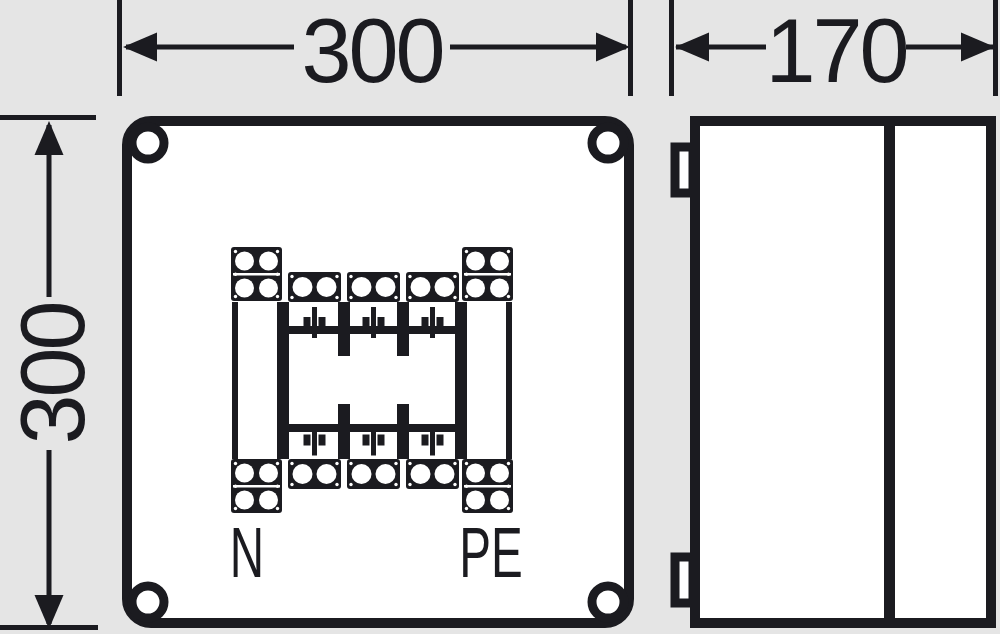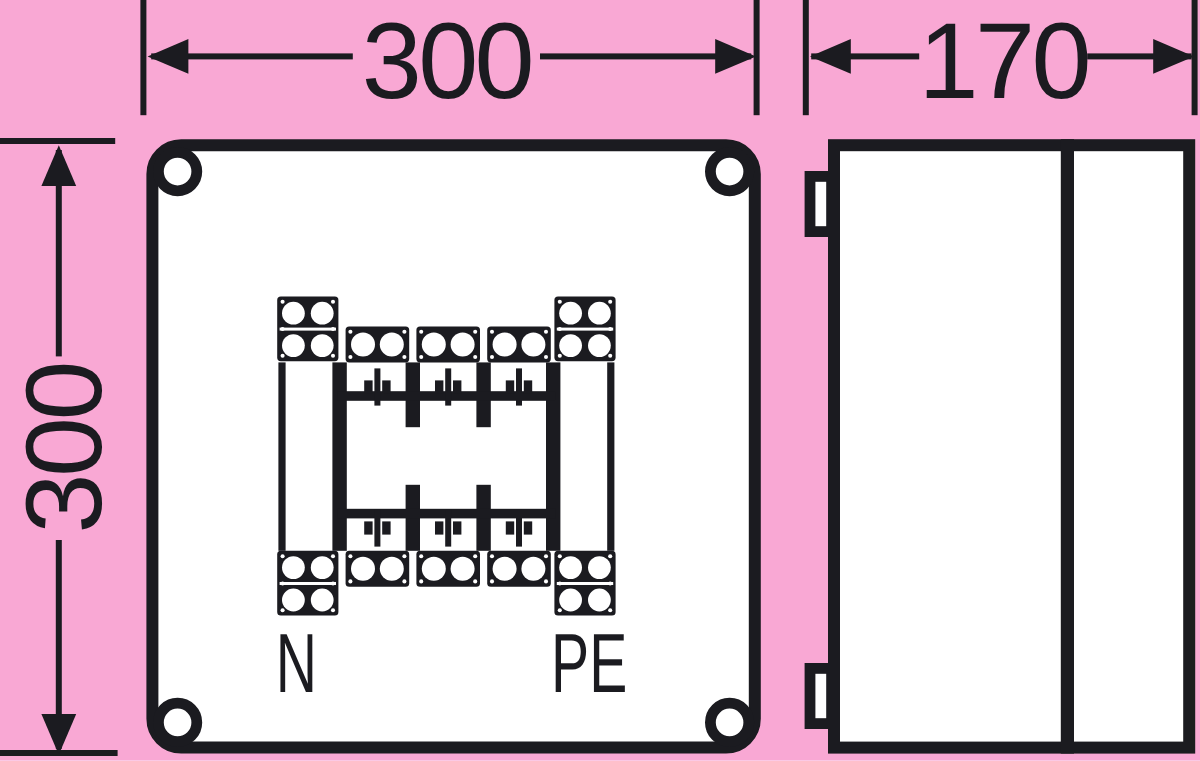--- a/index.html
+++ b/index.html
@@ -1,19 +1,19 @@
 <!DOCTYPE html>
 <html><head>
 <meta charset="utf-8">
 <style>
   html, body { margin: 0; padding: 0; background: #ffffff; }
   .canvas {
     position: relative;
     width: 1000px; height: 634px;
-    background: #f9a8d4;
+    background: #e5e5e5;
     overflow: hidden;
   }
   svg text {
     font-family: "Liberation Sans", "DejaVu Sans", sans-serif;
     fill: #1b1b20;
   }
   .dim-text { font-size: 90px; letter-spacing: -3px; }
   .term-text { font-size: 70px; }
   .ln   { fill: #1b1b20; }            
   .wht  { fill: #ffffff; }            

